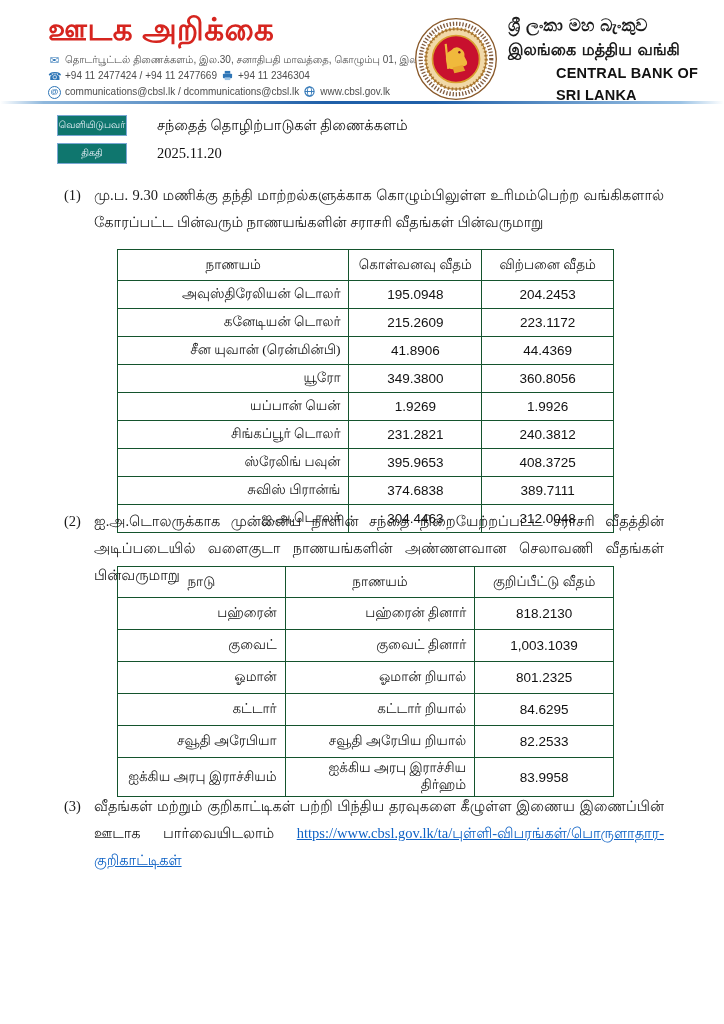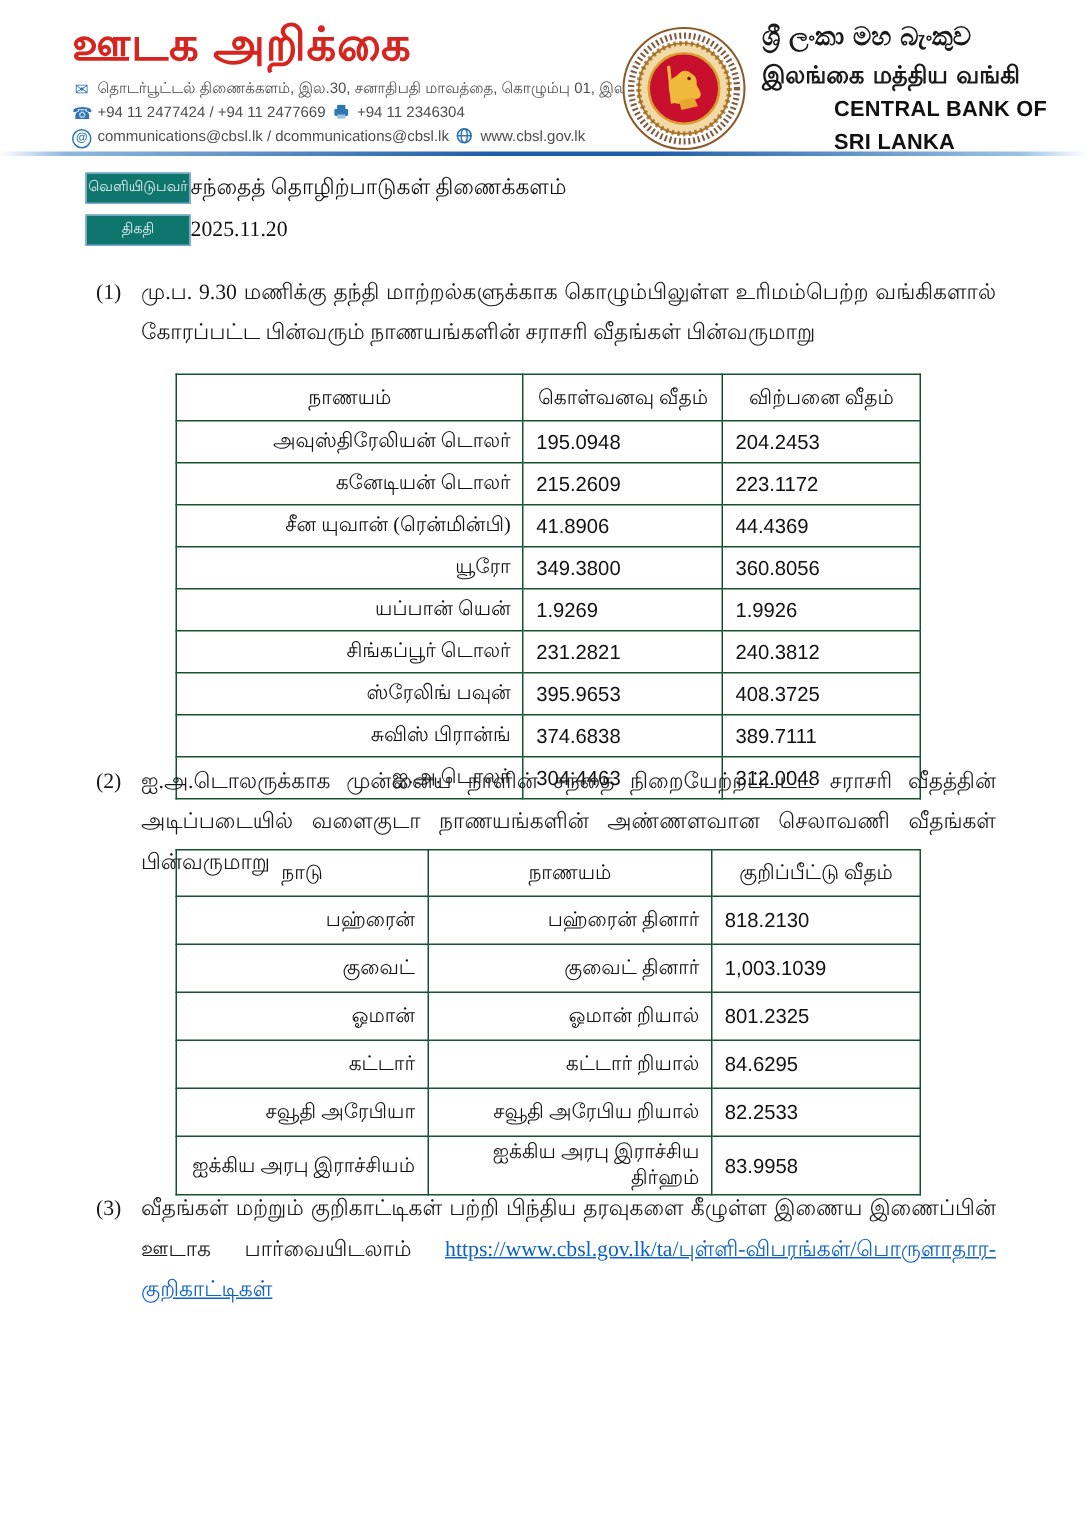--- a/index.html
+++ b/index.html
@@ -31,37 +31,37 @@
   .divider{position:absolute;top:101px;left:0;width:724px;height:3px;
            background:linear-gradient(to right,#ffffff 0%,#8fb8dd 6%,#1f5fa8 45%,#1f5fa8 60%,#9cc3e5 94%,#ffffff 100%);
            border-radius:2px;}
 
   
   .meta{position:absolute;top:115px;left:57px;width:600px;}
   .meta-row{display:flex;align-items:center;margin-bottom:7px;}
   .badge{background:#0f766e;color:#eaf2fa;font-family:"Liberation Sans","DejaVu Sans",sans-serif;
          font-size:9.5px;width:70px;height:21px;line-height:20px;text-align:center;
          flex:0 0 70px;box-shadow:0 0 0 1px #7aa7d4 inset;}
-  .meta-val{font-size:14.5px;color:#111;}
+  .meta-val{margin-left:30px;font-size:14.5px;color:#111;}
 
   
   .para{position:absolute;left:64px;width:600px;display:flex;}
   .pnum{flex:0 0 30px;font-size:14.5px;line-height:27px;}
   .ptext{flex:1;font-size:14.5px;line-height:27px;text-align:justify;}
   .ptext a{color:#0f62c5;text-decoration:underline;}
 
   
   table.rates{border-collapse:collapse;position:absolute;left:117px;width:497px;
               font-size:13.5px;color:#111;}
   table.rates th,table.rates td{border:1px solid #14532d;padding:2px 8px;}
   table.rates th{font-weight:normal;text-align:center;height:26px;}
   #t1 td{height:23px;}
   #t2 td{height:27px;}
   td.txt{text-align:right;padding-left:10px;}
-  td.num{text-align:left;padding-right:22px;
+  td.num{text-align:center;padding-right:22px;
          font-family:"Liberation Sans","DejaVu Sans",sans-serif;font-size:13.5px;}
   #t1 col.c1{width:232px;} #t1 col.c2{width:133px;} #t1 col.c3{width:132px;}
   #t2 col.c1{width:168px;} #t2 col.c2{width:190px;} #t2 col.c3{width:139px;}
 </style>
 </head>
 <body>
 
 <div class="page">
 
   <div class="hdr">

